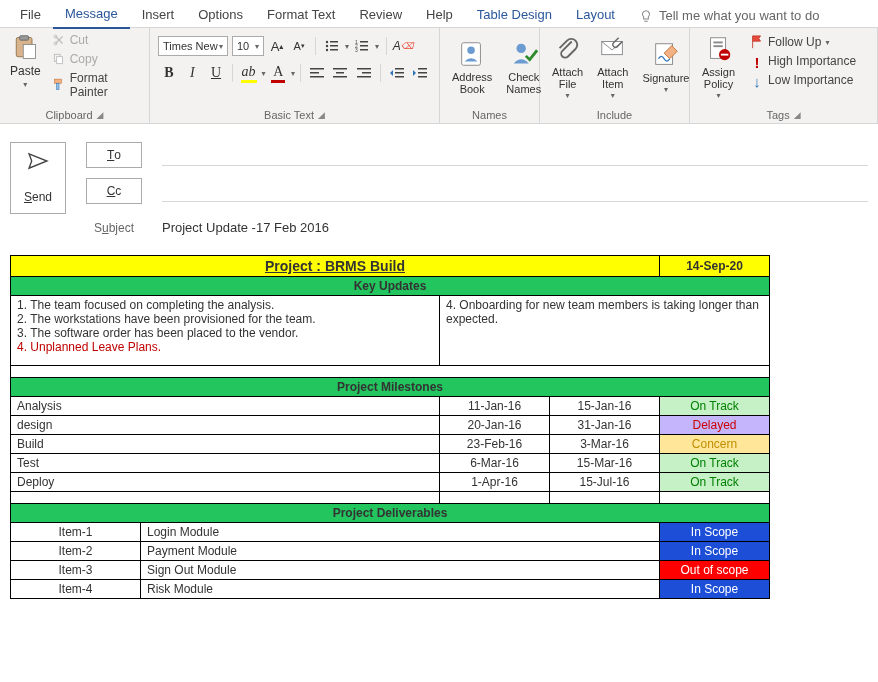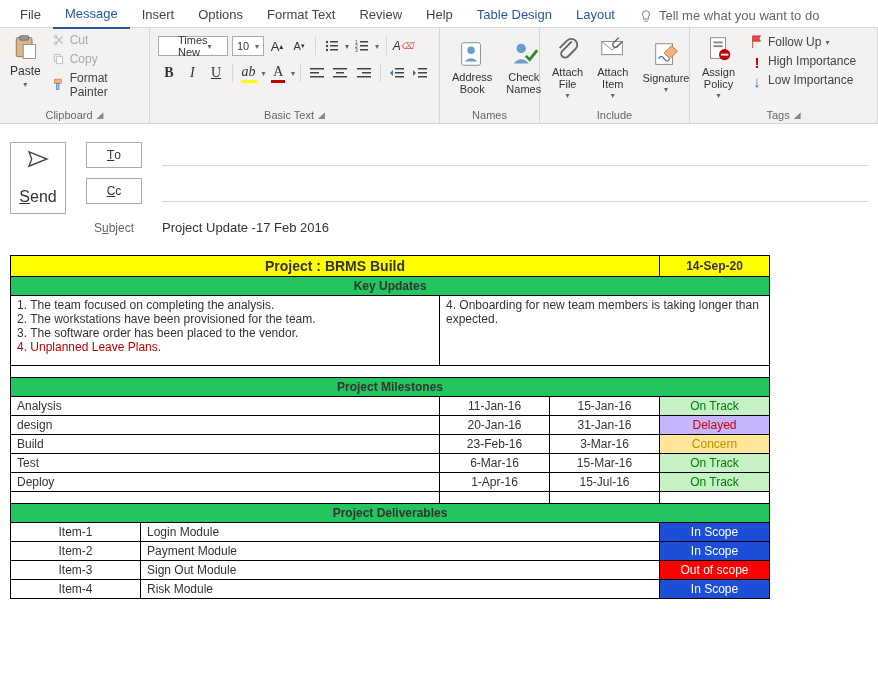--- a/index.html
+++ b/index.html
@@ -22,49 +22,49 @@
   .clipboard-content { display: flex; gap: 6px; height: 70px; }
   .paste-btn { display: flex; flex-direction: column; align-items: center; gap: 2px; cursor: pointer; padding: 2px; }
   .paste-icon { width: 28px; height: 28px; }
   .clipboard-small { display: flex; flex-direction: column; gap: 3px; }
   .small-btn { display: flex; align-items: center; gap: 4px; font-size: 12px; color: #444; cursor: pointer; padding: 1px 3px; }
   .small-btn.disabled { color: #aaa; }
   .small-icon { width: 14px; height: 14px; flex-shrink: 0; }
   
   .basic-text-content { display: flex; flex-direction: column; gap: 6px; height: 70px; padding-top: 4px; }
   .font-row { display: flex; align-items: center; gap: 4px; }
-  .font-name { width: 70px; height: 20px; border: 1px solid #ababab; background: #fff; font-size: 11px; padding: 1px 19px; display: flex; align-items: center; justify-content: space-between; }
+  .font-name { width: 70px; height: 20px; border: 1px solid #ababab; background: #fff; font-size: 11px; padding: 1px 4px; display: flex; align-items: center; justify-content: space-between; }
   .font-size { width: 32px; height: 20px; border: 1px solid #ababab; background: #fff; font-size: 11px; padding: 1px 4px; display: flex; align-items: center; justify-content: space-between; }
   .btn-mini { width: 18px; height: 18px; display: inline-flex; align-items: center; justify-content: center; cursor: pointer; }
   .format-row { display: flex; align-items: center; gap: 2px; }
   .fmt-btn { width: 22px; height: 22px; display: inline-flex; align-items: center; justify-content: center; cursor: pointer; font-family: "Times New Roman", serif; font-size: 14px; }
   .sep { width: 1px; height: 18px; background: #d6d6d6; margin: 0 3px; }
   
   .names-content, .include-content, .assign-content { display: flex; gap: 6px; height: 70px; align-items: center; }
   .large-btn { display: flex; flex-direction: column; align-items: center; gap: 2px; cursor: pointer; padding: 2px 4px; font-size: 11px; text-align: center; line-height: 1.1; }
   .large-icon { width: 30px; height: 30px; }
   
   .tags-content { display: flex; flex-direction: column; gap: 3px; height: 70px; padding-top: 2px; }
   
   
   .compose { display: flex; gap: 20px; padding: 18px 10px 10px 10px; }
-  .send-btn { width: 56px; height: 72px; border: 1px solid #ababab; display: flex; flex-direction: column; align-items: center; justify-content: center; gap: 20px; cursor: pointer; font-size: 16px; }
+  .send-btn { width: 56px; height: 72px; border: 1px solid #ababab; display: flex; flex-direction: column; align-items: center; justify-content: center; gap: 20px; cursor: pointer; font-size: 12px; }
   .fields { flex: 1; display: flex; flex-direction: column; gap: 10px; }
   .field-row { display: flex; align-items: center; gap: 20px; }
   .field-btn { width: 56px; height: 26px; border: 1px solid #ababab; display: flex; align-items: center; justify-content: center; cursor: pointer; font-size: 12px; }
   .accesskey { text-decoration: underline; }
   .field-input { flex: 1; border: none; border-bottom: 1px solid #d6d6d6; height: 22px; font-size: 13px; padding: 2px 4px; }
   .subject-label { width: 56px; color: #666; font-size: 12px; text-align: center; }
   .subject-value { font-size: 13px; color: #333; }
   
   
   .body-area { padding: 10px; }
   .proj-table { width: 760px; border-collapse: collapse; font-family: Arial, sans-serif; font-size: 12px; }
   .proj-table td, .proj-table th { border: 1px solid #000; padding: 2px 6px; }
-  .yellow-hdr { background: #ffff00; font-weight: bold; text-align: center; font-size: 14px; }
+  .yellow-hdr { background: #ffff00; font-weight: bold; text-align: center; font-size: 14px; text-decoration: underline; }
   .orange-hdr { background: #22c55e; font-weight: bold; text-align: center; }
   .date-cell { background: #ffff00; font-weight: bold; text-align: center; font-size: 12px; }
   .updates-cell { vertical-align: top; padding: 4px 6px; height: 70px; }
   .red-text { color: #c00000; }
   .center { text-align: center; }
   .on-track { background: #c6f0c6; color: #008000; text-align: center; }
   .delayed { background: #c4b5fd; color: #cc0000; text-align: center; }
   .concern { background: #ffe699; color: #bf8f00; text-align: center; }
   .in-scope { background: #1d4ed8; color: #fff; text-align: center; }
   .out-scope { background: #ff0000; color: #fff; text-align: center; }

